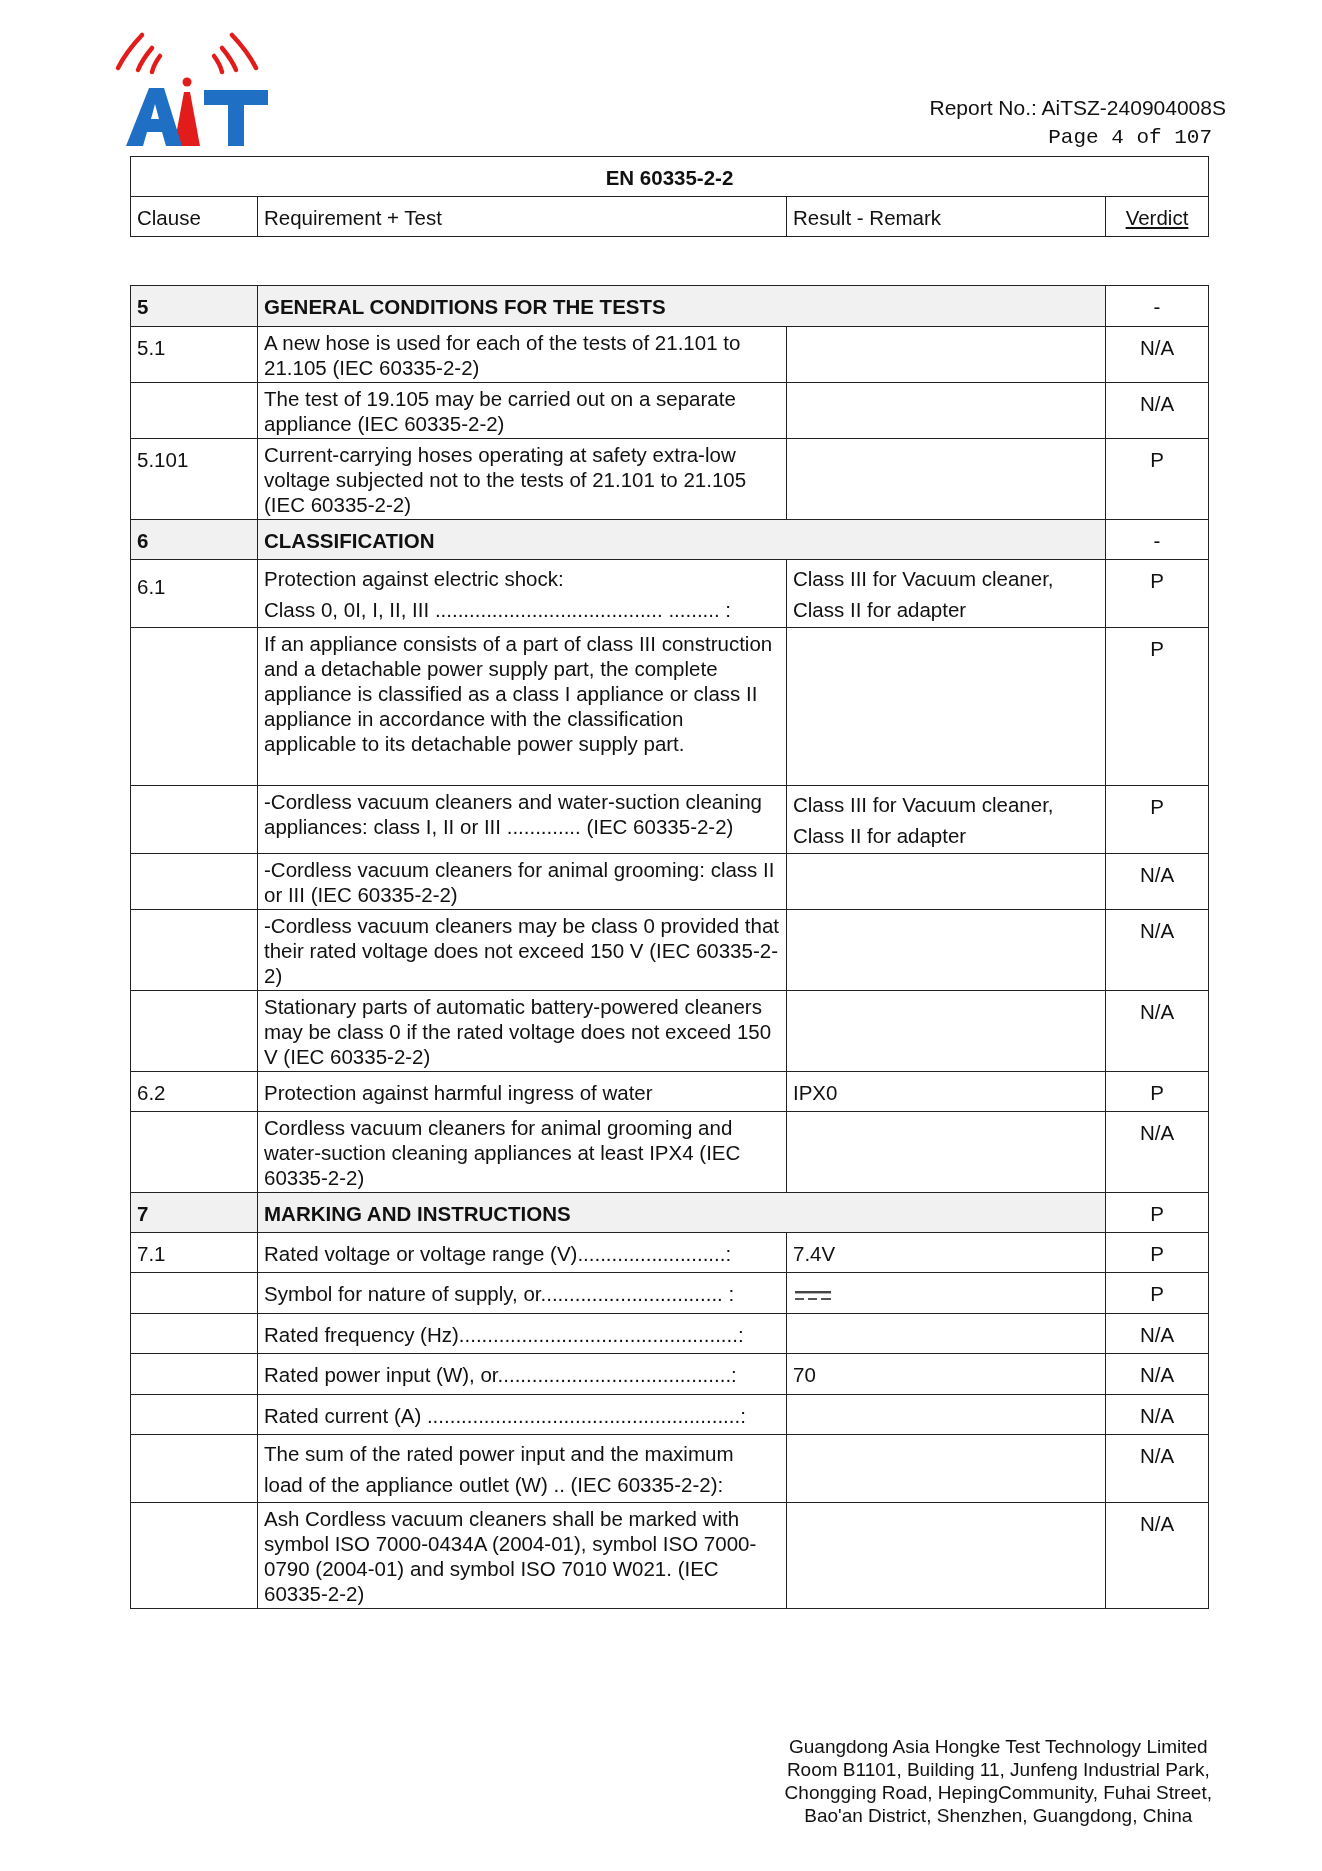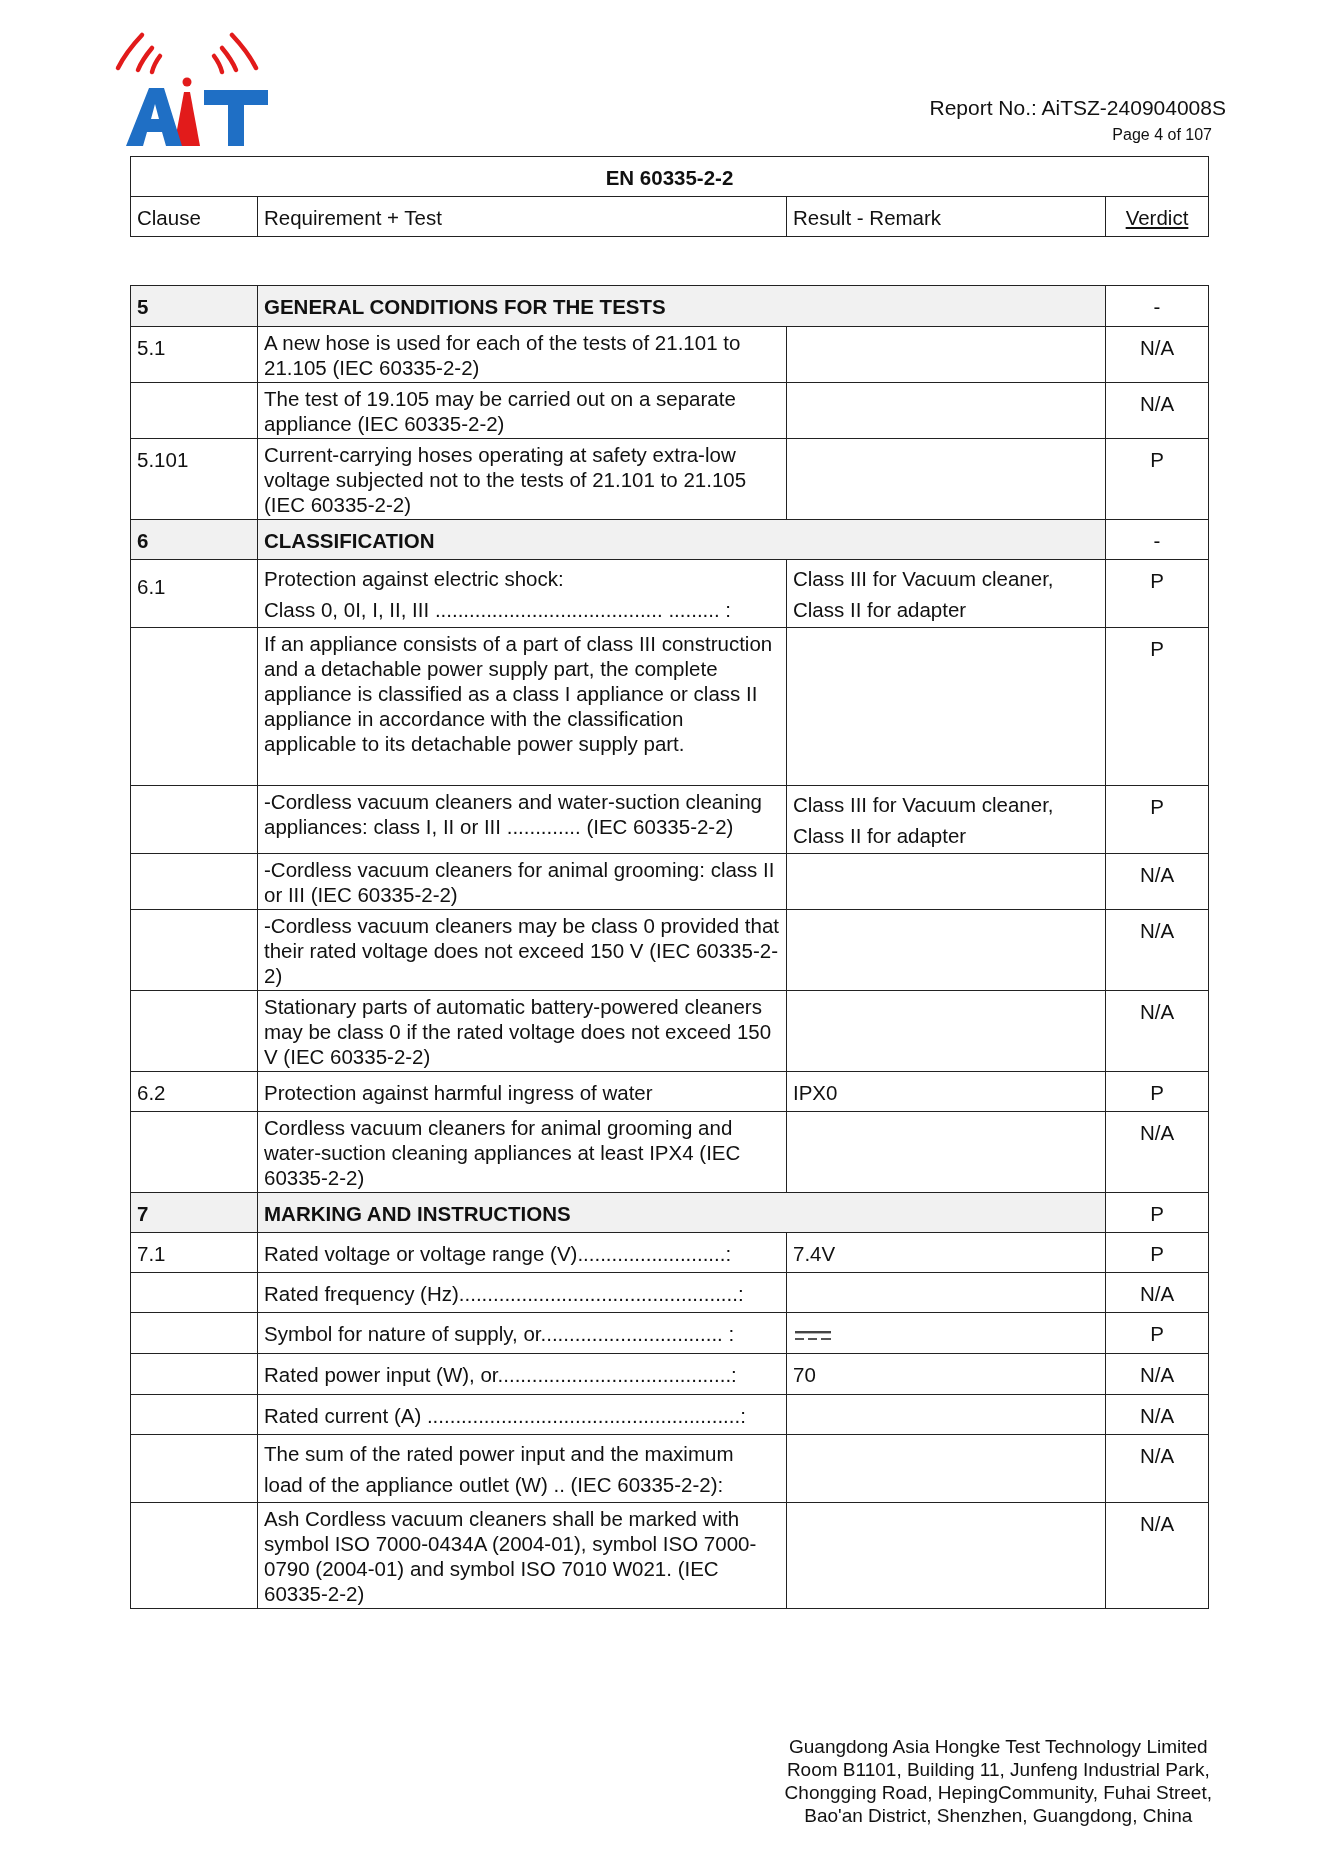--- a/index.html
+++ b/index.html
@@ -1,20 +1,20 @@
 <!DOCTYPE html>
 <html><head>
 <meta charset="utf-8">
 <style>
   html, body { margin: 0; padding: 0; background: #ffffff; }
   body { width: 1322px; height: 1871px; position: relative; overflow: hidden;
          font-family: "Liberation Sans", sans-serif; color: #111; }
   .logo { position: absolute; left: 104px; top: 30px; width: 166px; height: 118px; }
   .report-no { position: absolute; right: 96px; top: 96px; font-size: 21px; text-align: right; }
-  .page-no { position: absolute; right: 110px; top: 126px; font-size: 16px; text-align: right; }
+  .page-no { position: absolute; right: 110px; top: 126px; font-size: 21px; text-align: right; font-family: Liberation Mono, monospace; }
 
   table { border-collapse: collapse; position: absolute; left: 130px; width: 1078px; table-layout: fixed; }
   td { border: 1.6px solid #222; font-size: 20.5px; vertical-align: top; padding: 3px 6px 2px 6px; line-height: 25px; }
   .hdr { top: 156px; }
   .hdr td { vertical-align: middle; }
   .hdr .title { text-align: center; font-weight: bold; height: 34px; }
   .hdr .colh { height: 34px; }
   .hdr .verdict { text-align: center; text-decoration: underline; }
 
   .main { top: 285px; }
@@ -168,39 +168,39 @@
     <td>7</td>
     <td colspan="2">MARKING AND INSTRUCTIONS</td>
     <td class="v">P</td>
   </tr>
   <tr style="height:40px">
     <td style="vertical-align:middle">7.1</td>
     <td style="vertical-align:middle">Rated voltage or voltage range (V)..........................:</td>
     <td style="vertical-align:middle">7.4V</td>
     <td class="v" style="vertical-align:middle;padding-top:3px">P</td>
   </tr>
-  <tr style="height:40px">
-    <td></td>
-    <td style="vertical-align:middle">Rated frequency (Hz).................................................:</td>
-    <td></td>
-    <td class="v" style="vertical-align:middle;padding-top:3px">N/A</td>
-  </tr>
   <tr style="height:41px">
     <td></td>
     <td style="vertical-align:middle">Symbol for nature of supply, or................................ :</td>
     <td style="vertical-align:middle">
       <svg class="dc-sym" viewBox="0 0 40 18">
         <rect x="2" y="4" width="36" height="2.4" fill="#444"></rect>
         <rect x="2" y="11" width="9" height="2" fill="#555"></rect>
         <rect x="15" y="11" width="9" height="2" fill="#555"></rect>
         <rect x="28" y="11" width="10" height="2" fill="#555"></rect>
       </svg>
     </td>
     <td class="v" style="vertical-align:middle;padding-top:3px">P</td>
   </tr>
+  <tr style="height:40px">
+    <td></td>
+    <td style="vertical-align:middle">Rated frequency (Hz).................................................:</td>
+    <td></td>
+    <td class="v" style="vertical-align:middle;padding-top:3px">N/A</td>
+  </tr>
   <tr style="height:41px">
     <td></td>
     <td style="vertical-align:middle">Rated power input (W), or.........................................:</td>
     <td style="vertical-align:middle">70</td>
     <td class="v" style="vertical-align:middle;padding-top:3px">N/A</td>
   </tr>
   <tr style="height:40px">
     <td></td>
     <td style="vertical-align:middle">Rated current (A) .......................................................:</td>
     <td></td>

